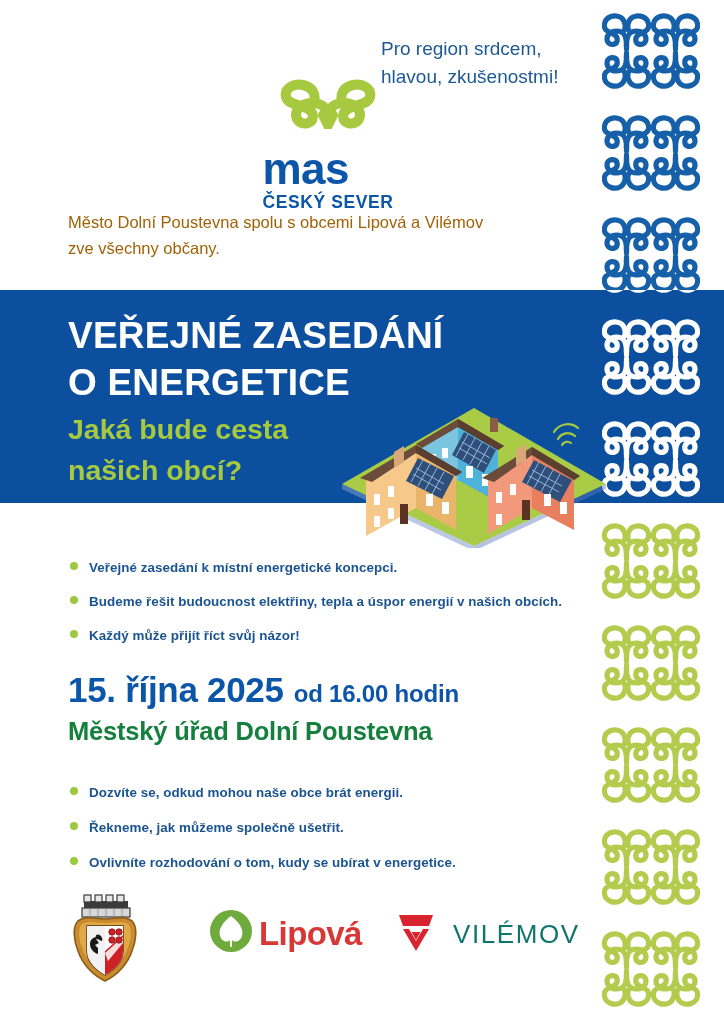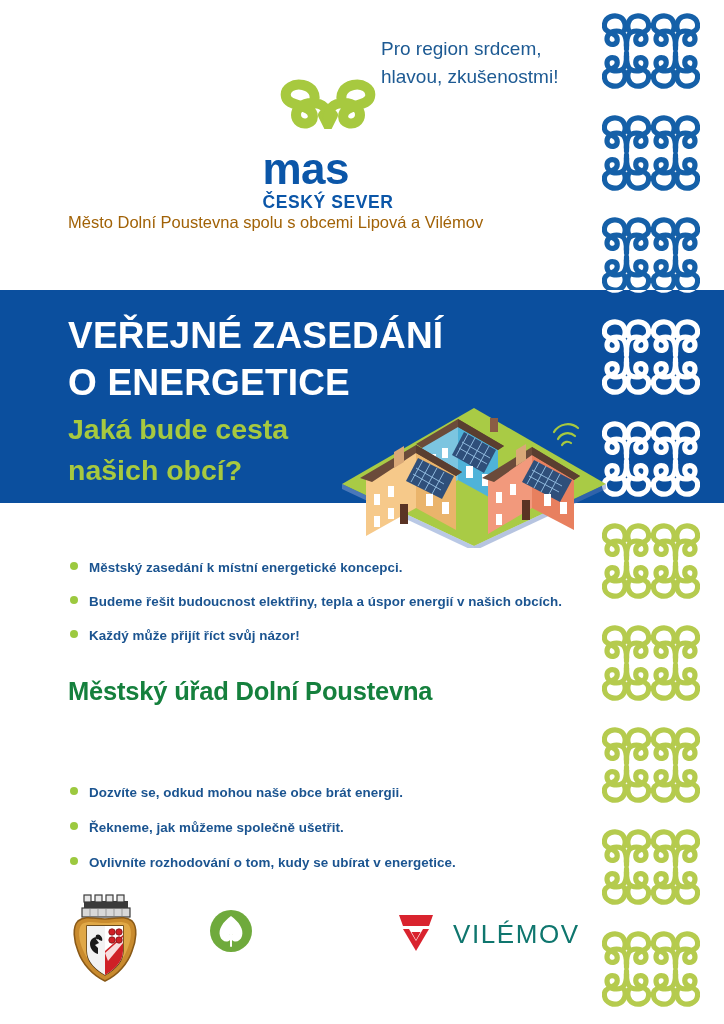--- a/index.html
+++ b/index.html
@@ -609,20 +609,21 @@
   </div>
 </div>
 
 <div class="tagline">
   <span>Pro region srdcem,</span>
   <span>hlavou, zkušenostmi!</span>
 </div>
 
 <div class="intro">
   <span>Město Dolní Poustevna spolu s obcemi Lipová a Vilémov</span>
+  <span>zve všechny občany.</span>
 </div>
 
 <div class="headline">
   <span class="h-main">VEŘEJNÉ ZASEDÁNÍ</span>
   <span class="h-main">O ENERGETICE</span>
   <span class="h-sub">Jaká bude cesta</span>
   <span class="h-sub">našich obcí?</span>
 </div>
 
 <div class="houses">
@@ -706,33 +707,36 @@
       <path d="M216 44 A 16 16 0 0 1 240 40"></path>
       <path d="M220 51 A 11 11 0 0 1 237 48"></path>
       <path d="M224 57 A 6 6 0 0 1 233 55"></path>
     </g>
   </svg>
 </div>
 
 <div class="bullets list-one">
   <div class="bullet-item">
     <span class="dot"></span>
-    <span>Městský zasedání k místní energetické koncepci.</span>
+    <span>Veřejné zasedání k místní energetické koncepci.</span>
   </div>
   <div class="bullet-item">
     <span class="dot"></span>
     <span>Budeme řešit budoucnost elektřiny, tepla a úspor energií v našich obcích.</span>
   </div>
   <div class="bullet-item">
     <span class="dot"></span>
     <span>Každý může přijít říct svůj názor!</span>
   </div>
 </div>
 
 <div class="event">
+  <div class="event-line1">
+    <span class="event-date">15. října 2025</span><span class="event-time">od 16.00 hodin</span>
+  </div>
   <span class="event-place">Městský úřad Dolní Poustevna</span>
 </div>
 
 <div class="bullets list-two">
   <div class="bullet-item">
     <span class="dot"></span>
     <span>Dozvíte se, odkud mohou naše obce brát energii.</span>
   </div>
   <div class="bullet-item">
     <span class="dot"></span>
@@ -792,20 +796,21 @@
   </span>
 
   <span class="lipova">
     <span>
       <svg viewBox="0 0 44 44" width="44" height="44" aria-hidden="true">
         <circle cx="22" cy="22" r="21" fill="#6faa3c"></circle>
         <path d="M22 7 C30 13, 35 20, 33 27 C31.5 32.5, 26 34, 23 31 C21 29, 21.5 26, 23.5 25.5 L22 25 L20.5 25.5 C22.5 26, 23 29, 21 31 C18 34, 12.5 32.5, 11 27 C9 20, 14 13, 22 7 Z" fill="#ffffff"></path>
         <path d="M22 24 L22 37" stroke="#ffffff" stroke-width="2" stroke-linecap="round"></path>
       </svg>
     </span>
+    <span class="lipova-text">Lipová</span>
   </span>
 
   <span class="vilemov">
     <span>
       <svg viewBox="0 0 42 44" width="42" height="44" aria-hidden="true">
         <path d="M4 5 L38 5 L34 16 L8 16 Z" fill="#d9232e"></path>
         <path d="M8 19 L34 19 L21 41 Z" fill="#d9232e"></path>
         <path d="M14 19 L28 19 L21 31 Z" fill="#ffffff"></path>
         <path d="M16.5 22 L25.5 22 L21 30 Z" fill="#d9232e"></path>
       </svg>

